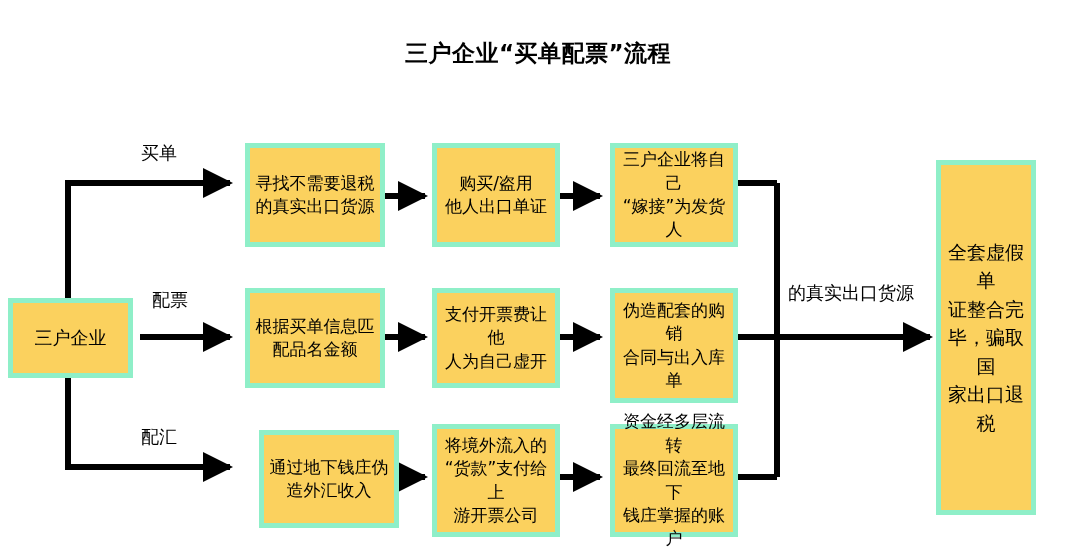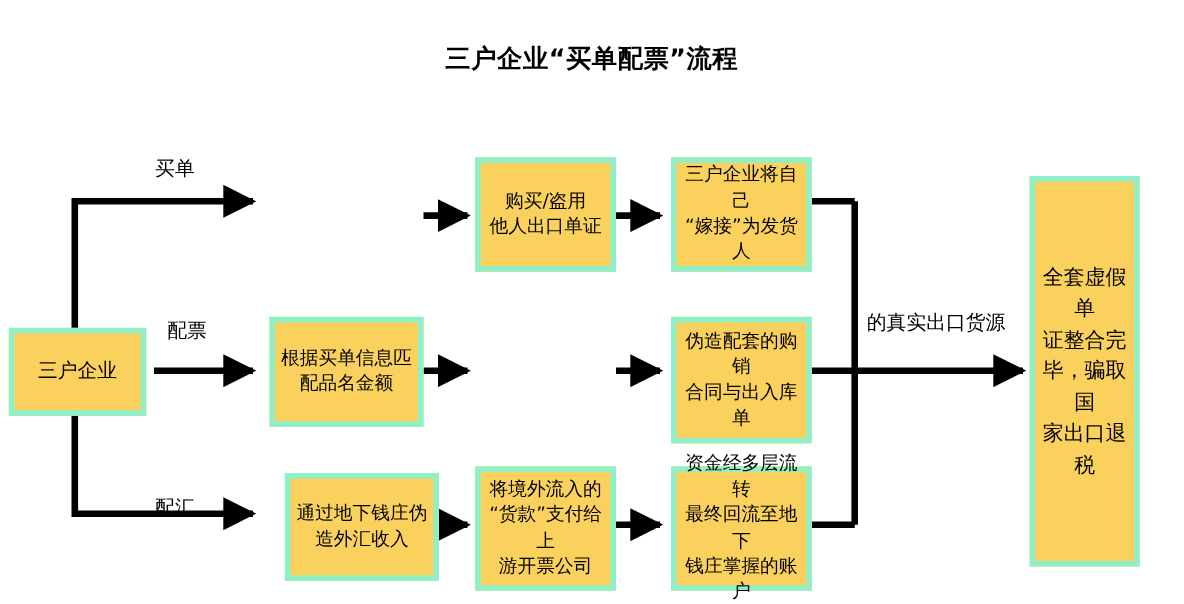--- a/index.html
+++ b/index.html
@@ -110,29 +110,33 @@
       <path d="M 738 477 L 777 477"></path>
       <path d="M 777 183 L 777 477"></path>
       <path d="M 738 337 L 930 337" marker-end="url(#arrow)"></path>
     </g>
   </svg>
 
   <div class="node source" style="left:8px; top:298px; width:125px; height:80px;">三户企业</div>
 
   <div class="edge-label" style="left:141px; top:141px;">买单</div>
   <div class="edge-label" style="left:152px; top:288px;">配票</div>
-  <div class="edge-label" style="left:141px; top:425px;margin-top:24px;">配汇</div>
+  <div class="edge-label" style="left:141px; top:425px;">配汇</div>
 
+  <div class="node" style="left:245px; top:143px; width:140px; height:104px;">寻找不需要退税
+的真实出口货源</div>
   <div class="node" style="left:432px; top:143px; width:128px; height:104px;">购买/盗用
 他人出口单证</div>
   <div class="node" style="left:610px; top:143px; width:128px; height:104px;">三户企业将自己
 “嫁接”为发货人</div>
 
   <div class="node" style="left:245px; top:288px; width:140px; height:100px;">根据买单信息匹
 配品名金额</div>
+  <div class="node" style="left:432px; top:288px; width:128px; height:100px;">支付开票费让他
+人为自己虚开</div>
   <div class="node" style="left:610px; top:288px; width:128px; height:115px;">伪造配套的购销
 合同与出入库单</div>
 
   <div class="node" style="left:259px; top:430px; width:140px; height:98px;">通过地下钱庄伪
 造外汇收入</div>
   <div class="node" style="left:432px; top:424px; width:128px; height:113px;">将境外流入的
 “货款”支付给上
 游开票公司</div>
   <div class="node" style="left:610px; top:424px; width:128px; height:113px;">资金经多层流转
 最终回流至地下

